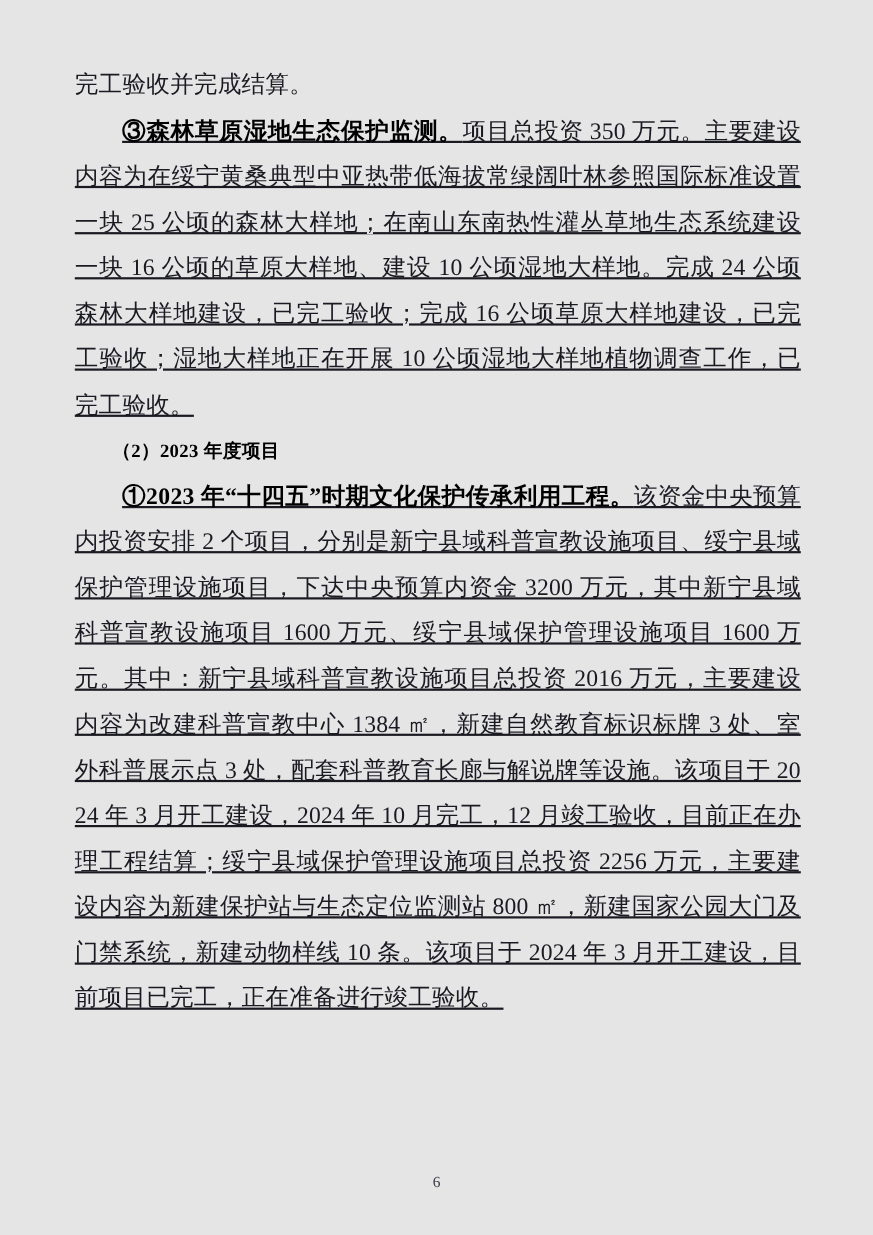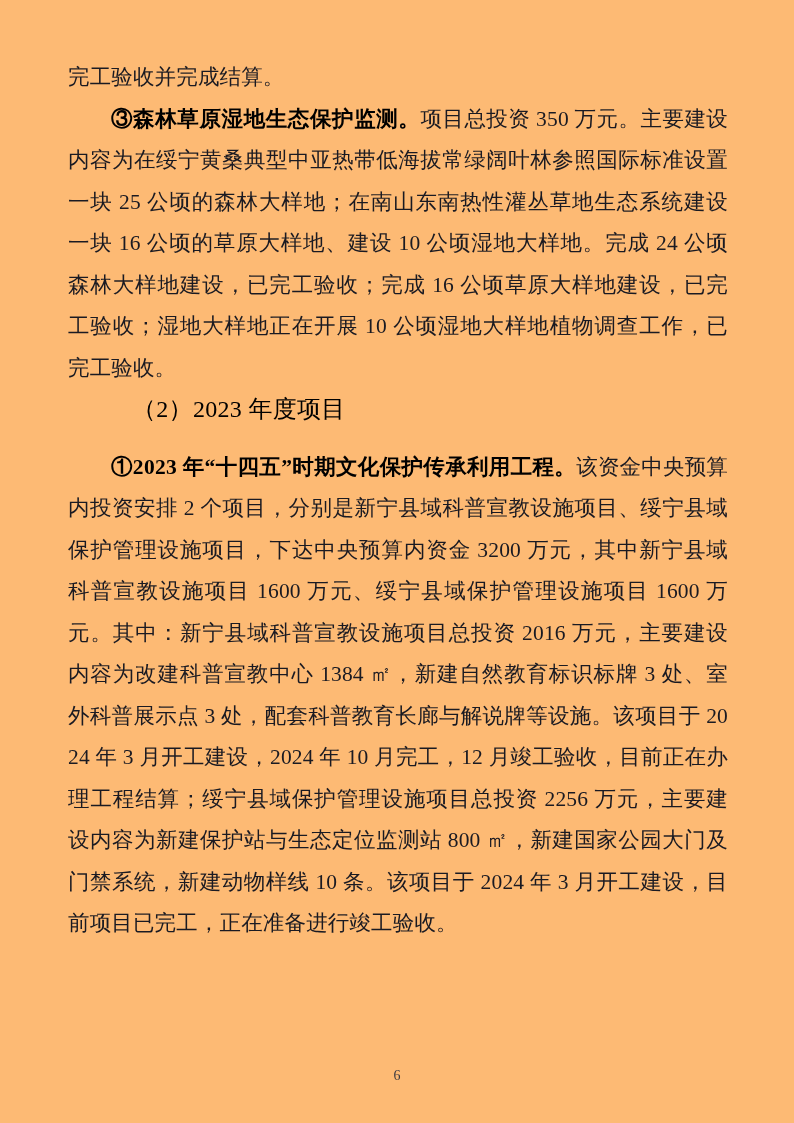--- a/index.html
+++ b/index.html
@@ -8,21 +8,21 @@
     padding: 0;
     background: #ffffff;
   }
   body {
     font-family: "Liberation Serif", "DejaVu Serif", serif;
   }
   .page {
     position: relative;
     width: 794px;
     height: 1123px;
-    background: #fdba74;
+    background: #e5e5e5;
     margin: 0 auto;
     overflow: hidden;
     box-sizing: border-box;
   }
   .content {
     position: absolute;
     left: 68px;
     top: 57px;
     width: 660px;
   }
@@ -33,30 +33,31 @@
     text-align: justify;
     text-justify: inter-character;
     text-align-last: left;
     margin: 0;
     letter-spacing: 0.15px;
     word-break: break-all;
     white-space: pre-wrap;
   }
   .para.indent {
     text-indent: 2em;
+    text-decoration: underline;
   }
   .para.noindent {
     text-indent: 0;
   }
   .heading {
-    font-size: 24px;
+    font-size: 17px;
     line-height: 41.5px;
     color: #000000;
-    font-weight: normal;
-    margin: 16px;
+    font-weight: bold;
+    margin: 0;
     text-indent: 2em;
     letter-spacing: 0.3px;
   }
   
   .lead {
     font-weight: bold;
     color: #000000;
     letter-spacing: 0.3px;
   }
   .page-number {

